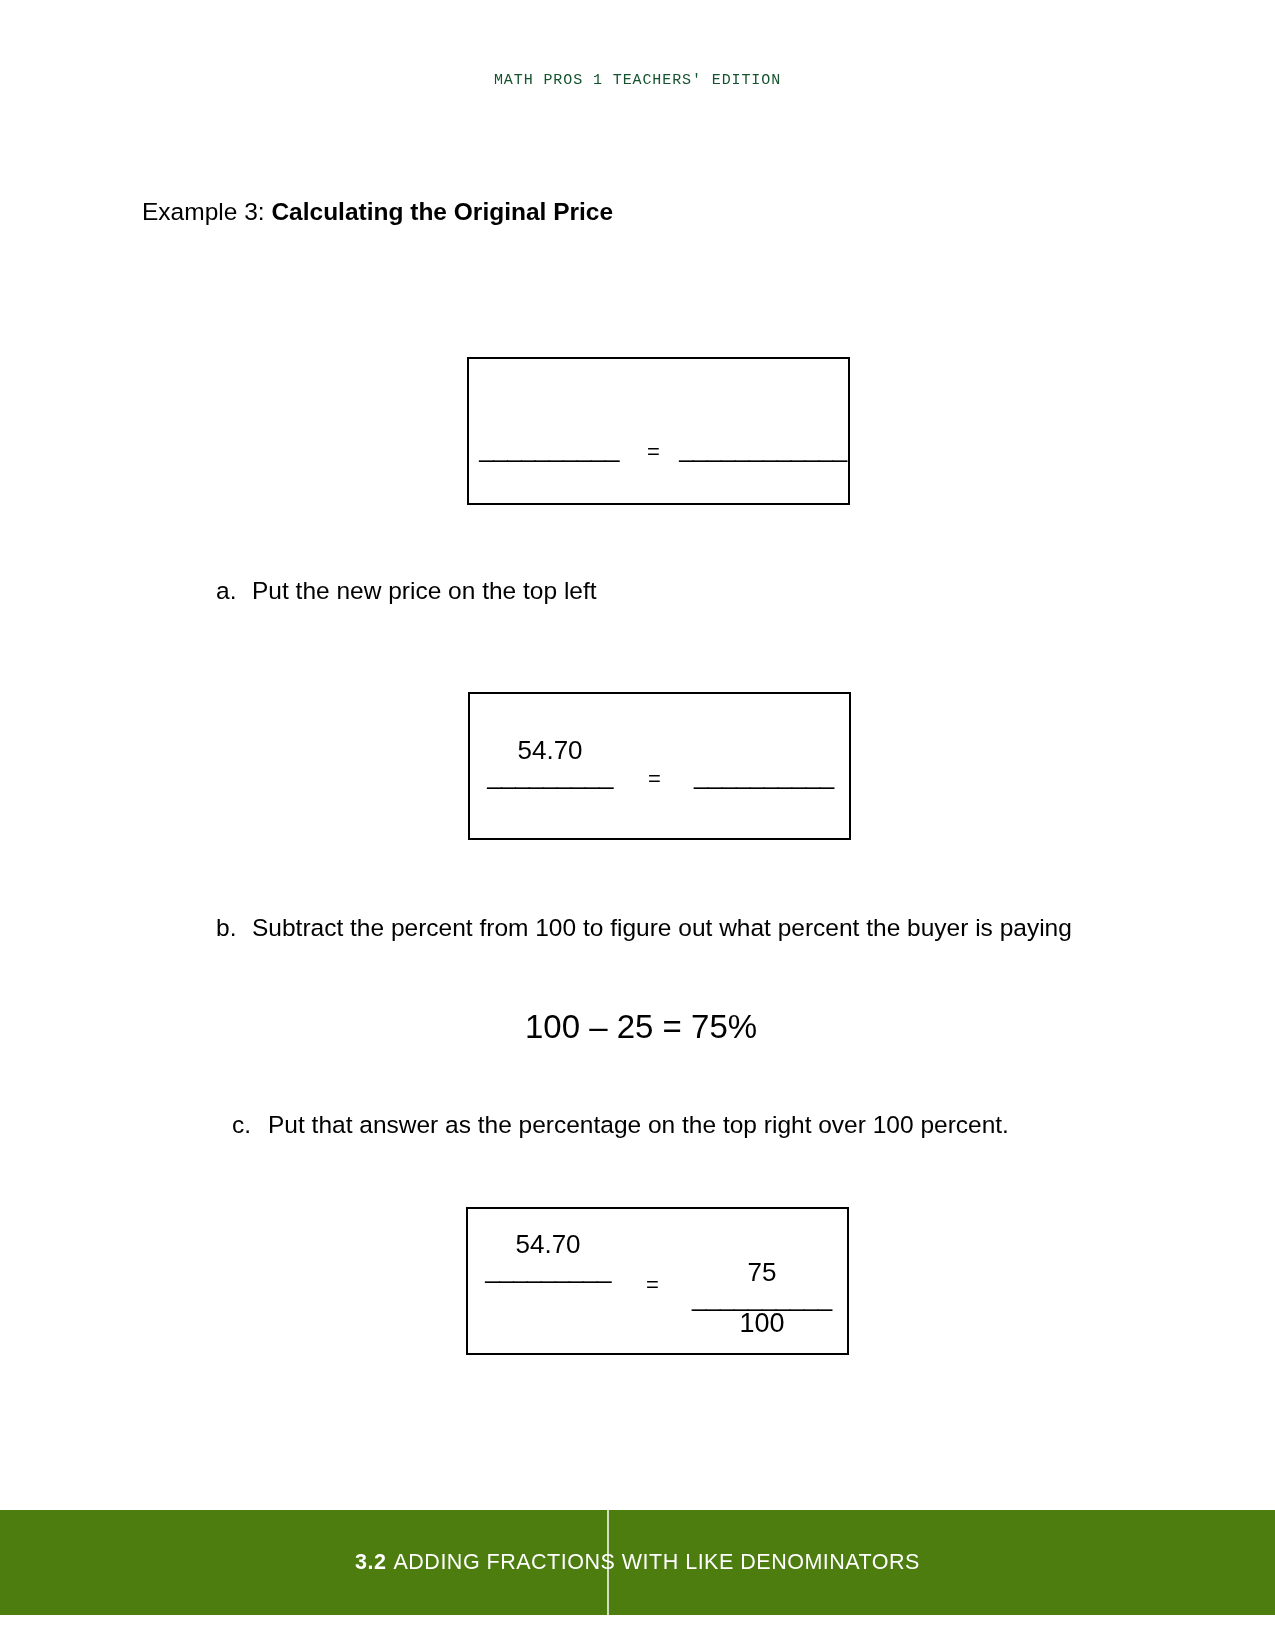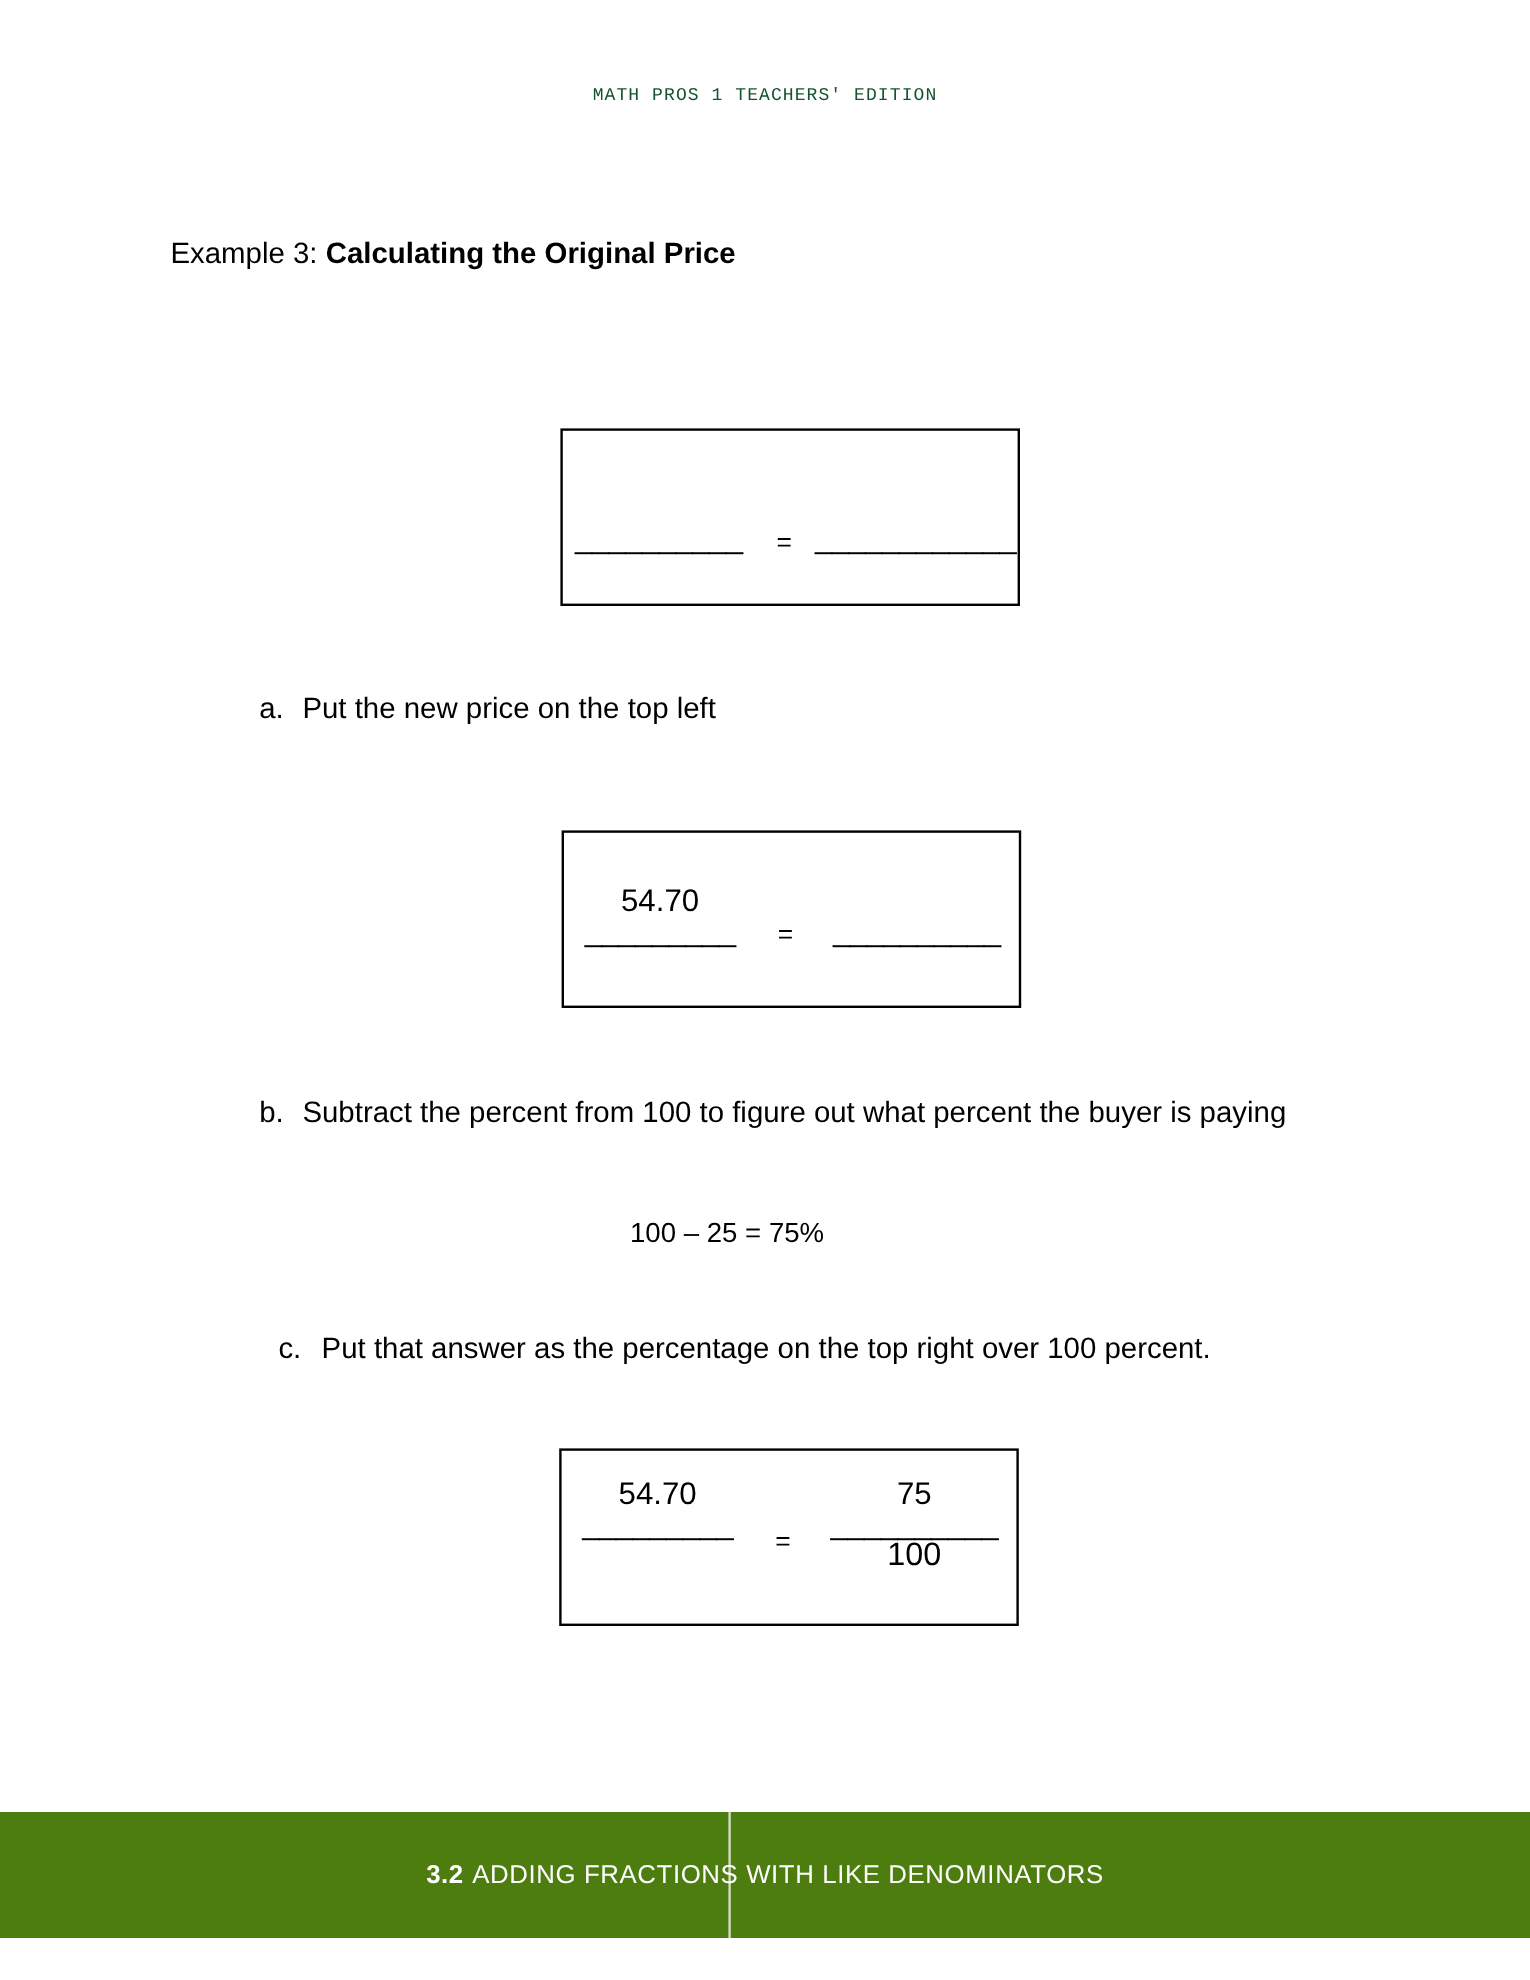--- a/index.html
+++ b/index.html
@@ -139,21 +139,21 @@
   
   #box3 {
     position: absolute;
     left: 466px;
     top: 1207px;
     width: 383px;
     height: 148px;
   }
   #box3 .frac-row { padding-top: 20px; align-items: flex-start; }
   #box3 .frac-left { width: 150px; }
-  #box3 .frac-right { width: 170px; }
+  #box3 .frac-right { width: 170px; margin-top: 28px; }
   #box3 .eq-sign { margin-top: 40px; }
 
   
   .step {
     position: absolute;
     font-size: 24.5px;
     line-height: 34px;
     white-space: nowrap;
   }
   .step .marker {
@@ -162,21 +162,21 @@
   }
 
   #step-a { left: 216px; top: 574px; }
   #step-b { left: 216px; top: 911px; }
   #step-c { left: 232px; top: 1108px; }
 
   .equation-line {
     position: absolute;
     left: 525px;
     top: 1010px;
-    font-size: 23px;
+    font-size: 33px;
     line-height: 34px;
     white-space: nowrap;
   }
 
   
   .doc-footer {
     position: absolute;
     left: 0;
     top: 1510px;
     width: 1275px;

